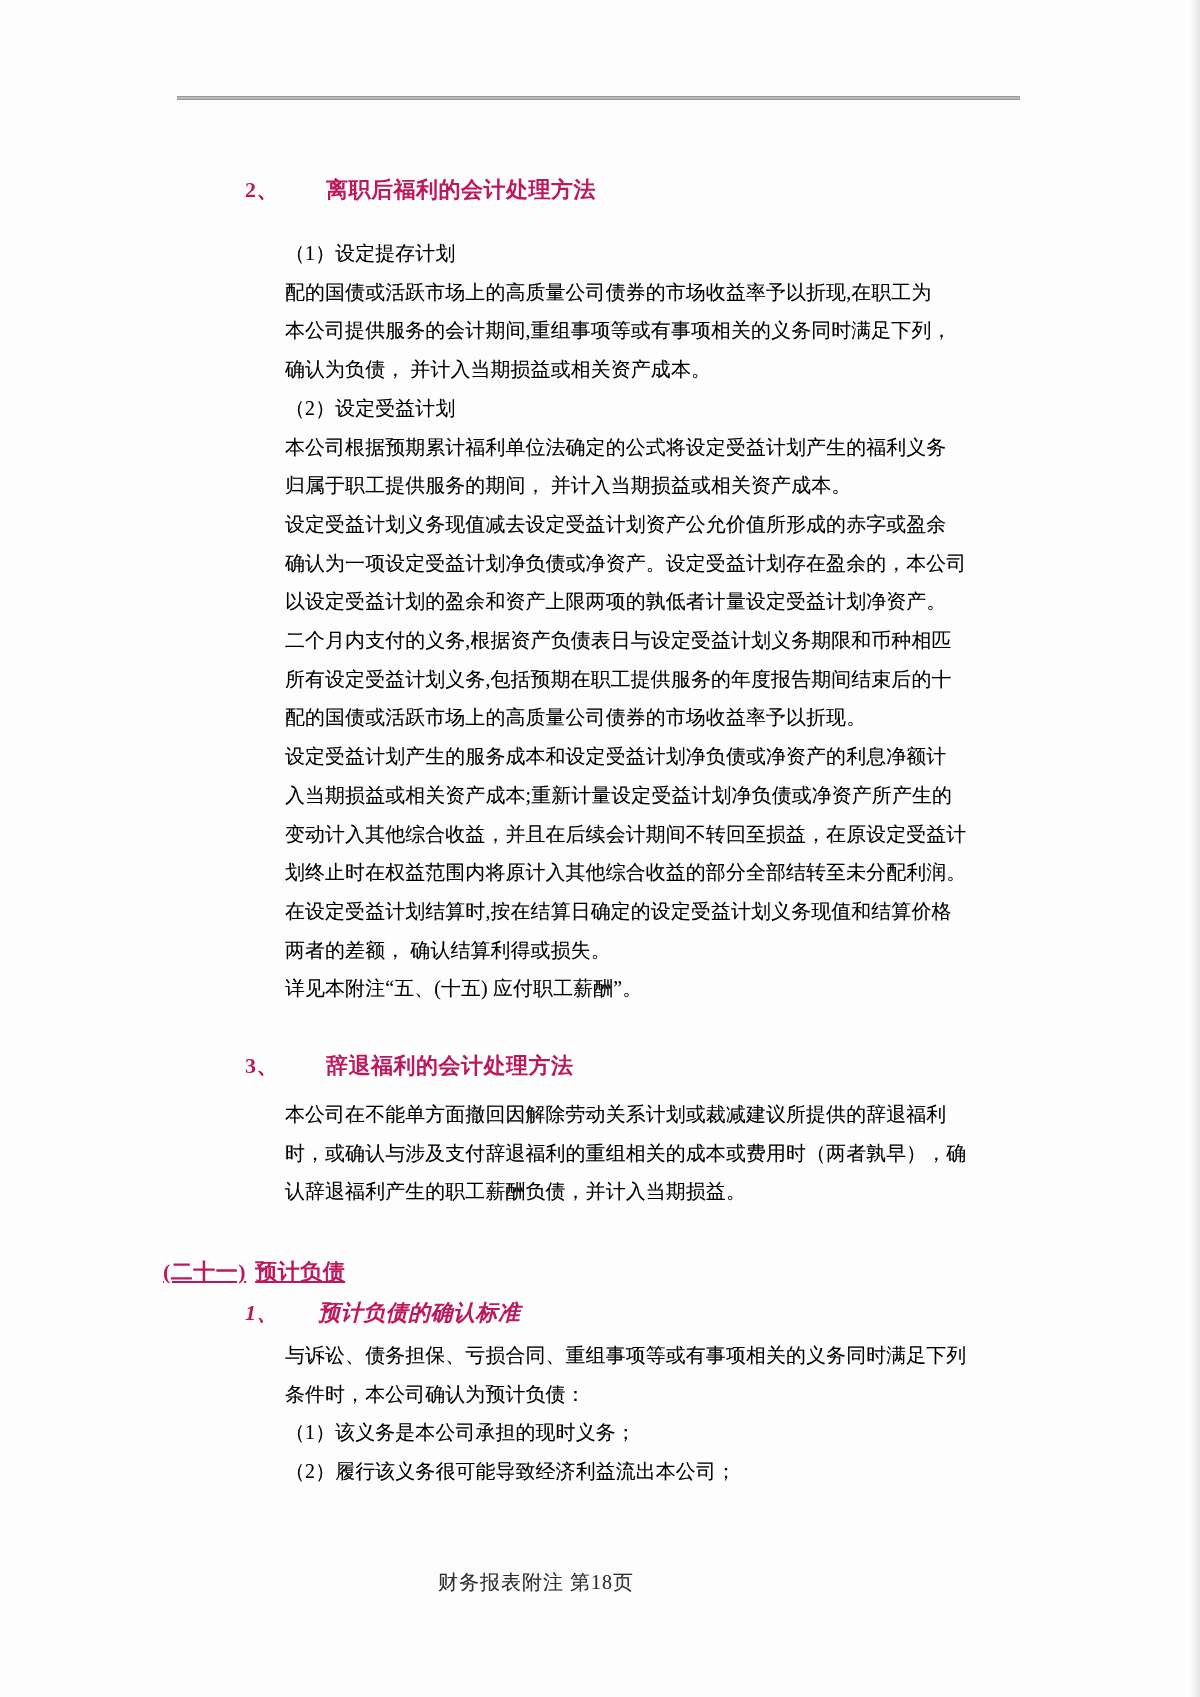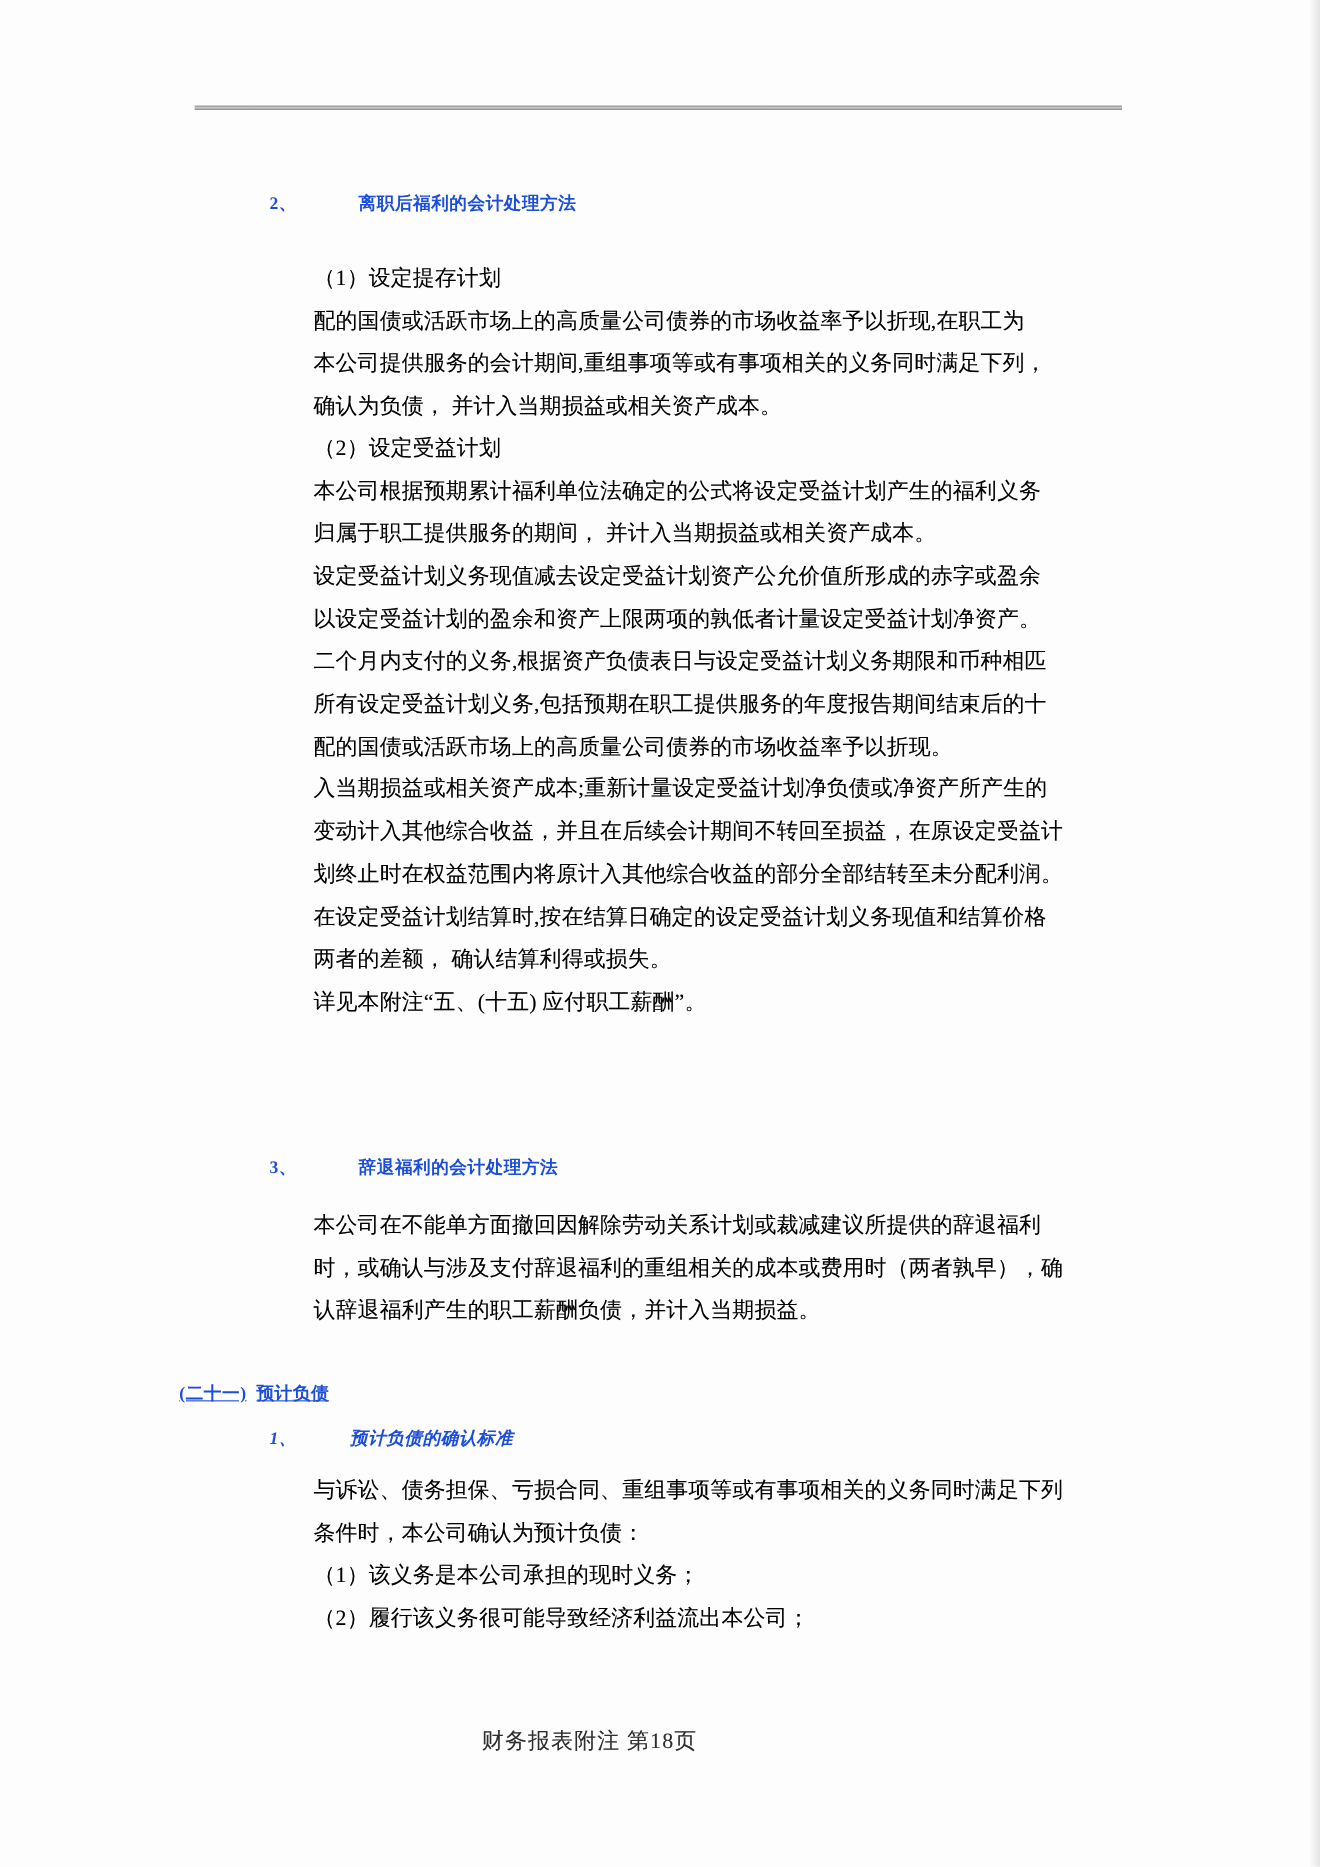--- a/index.html
+++ b/index.html
@@ -16,23 +16,23 @@
     background:linear-gradient(to right, rgba(0,0,0,0), rgba(120,120,120,0.18));
     pointer-events:none;
   }
   .header-rule{
     position:absolute;left:177px;top:96px;width:843px;height:4px;
     background:linear-gradient(#858585,#c9c9c9 45%,#8a8a8a);
   }
   .sec-heading{
     position:absolute;
     font-weight:bold;
-    font-size:16px;
+    font-size:22px;
     line-height:1.25;
-    color:#1d4ed8;
+    color:#be185d;
     white-space:nowrap;
     letter-spacing:0.5px;
   }
   .sec-num{display:inline-block;width:81px;}
   .label-gap{margin-left:9px;}
   .body-block{
     position:absolute;left:285px;width:695px;
     font-size:19.9px;
     line-height:38.7px;
     letter-spacing:0.15px;
@@ -61,24 +61,26 @@
 </div>
 <div class="body-block" style="top:234px;">
     <div class="text-line">（1）设定提存计划</div>
     <div class="text-line">配的国债或活跃市场上的高质量公司债券的市场收益率予以折现,在职工为</div>
     <div class="text-line">本公司提供服务的会计期间,重组事项等或有事项相关的义务同时满足下列，</div>
     <div class="text-line">确认为负债， 并计入当期损益或相关资产成本。</div>
     <div class="text-line">（2）设定受益计划</div>
     <div class="text-line">本公司根据预期累计福利单位法确定的公式将设定受益计划产生的福利义务</div>
     <div class="text-line">归属于职工提供服务的期间， 并计入当期损益或相关资产成本。</div>
     <div class="text-line">设定受益计划义务现值减去设定受益计划资产公允价值所形成的赤字或盈余</div>
+    <div class="text-line">确认为一项设定受益计划净负债或净资产。设定受益计划存在盈余的，本公司</div>
     <div class="text-line">以设定受益计划的盈余和资产上限两项的孰低者计量设定受益计划净资产。</div>
     <div class="text-line">二个月内支付的义务,根据资产负债表日与设定受益计划义务期限和币种相匹</div>
     <div class="text-line">所有设定受益计划义务,包括预期在职工提供服务的年度报告期间结束后的十</div>
     <div class="text-line">配的国债或活跃市场上的高质量公司债券的市场收益率予以折现。</div>
+    <div class="text-line">设定受益计划产生的服务成本和设定受益计划净负债或净资产的利息净额计</div>
     <div class="text-line">入当期损益或相关资产成本;重新计量设定受益计划净负债或净资产所产生的</div>
     <div class="text-line">变动计入其他综合收益，并且在后续会计期间不转回至损益，在原设定受益计</div>
     <div class="text-line">划终止时在权益范围内将原计入其他综合收益的部分全部结转至未分配利润。</div>
     <div class="text-line">在设定受益计划结算时,按在结算日确定的设定受益计划义务现值和结算价格</div>
     <div class="text-line">两者的差额， 确认结算利得或损失。</div>
     <div class="text-line">详见本附注“五、(十五) 应付职工薪酬”。</div>
   </div>
 
 <div class="sec-heading" style="left:245px;top:1052px;">
   <span class="sec-num">3、</span><span>辞退福利的会计处理方法</span>

